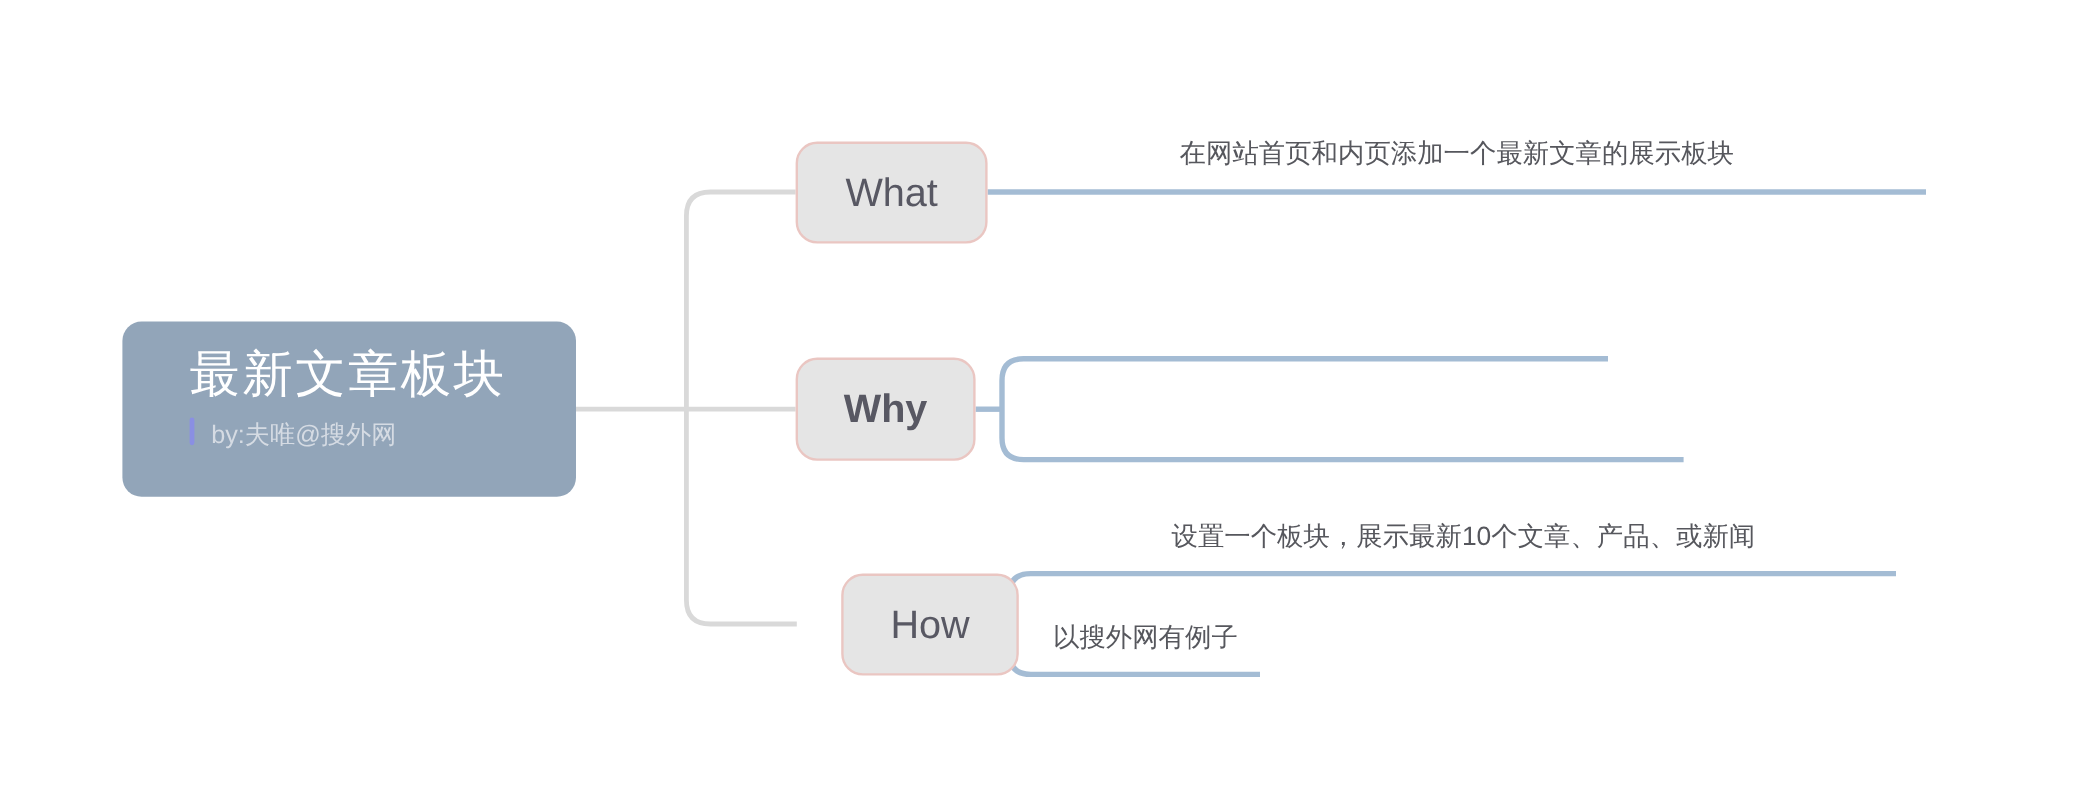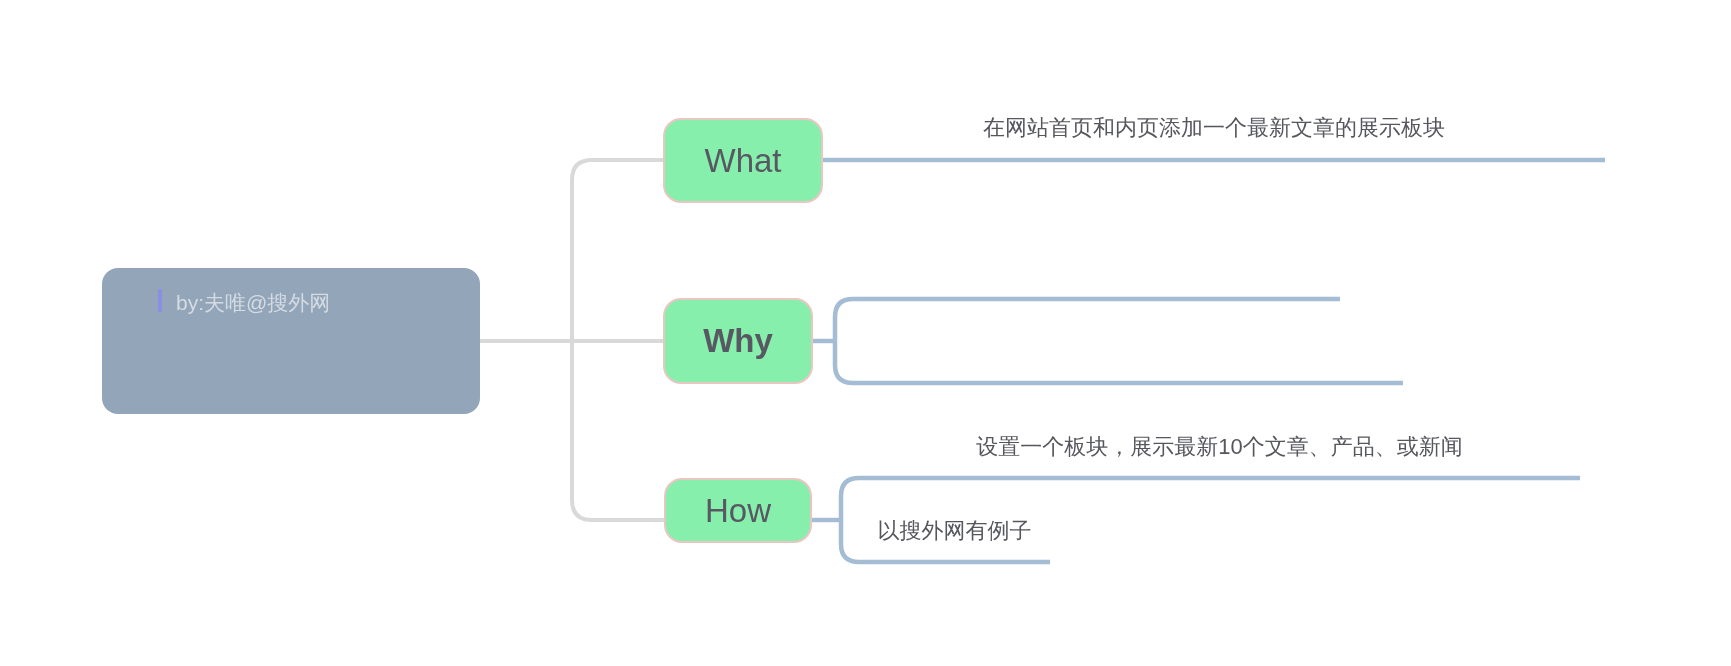--- a/index.html
+++ b/index.html
@@ -33,51 +33,52 @@
     cursor: default;
   }
   .root-title {
     color: #ffffff;
     font-size: 42px;
     line-height: 46px;
     letter-spacing: 2px;
     white-space: nowrap;
   }
   .root-subtitle-row {
+    margin-top: 13px;
     display: flex;
   }
   .accent-bar {
     width: 4px;
     height: 23px;
     border-radius: 2px;
     background: #8A8FE3;
     margin-right: 14px;
   }
   .root-subtitle {
     color: #D5DBE3;
     font-size: 21px;
     white-space: nowrap;
   }
   
   .branch-node {
     position: absolute;
-    background: #86efac;
+    background: #e5e5e5;
     border: 2px solid #EAC6C2;
     border-radius: 18px;
     box-sizing: border-box;
     display: flex;
     align-items: center;
     justify-content: center;
     color: #585863;
     font-size: 33px;
     white-space: nowrap;
   }
   .node-what { left: 663px; top: 118px; width: 160px; height: 85px; }
   .node-why  { left: 663px; top: 298px; width: 150px; height: 86px; font-weight: bold; }
-  .node-how  { left: 664px; top: 478px; width: 148px; height: 65px; }
+  .node-how  { left: 701px; top: 478px; width: 148px; height: 85px; }
   
   .leaf-label {
     position: absolute;
     display: flex;
     align-items: flex-end;
     justify-content: center;
     height: 36px;
     line-height: 36px;
     font-size: 22px;
     color: #56575D;
@@ -108,20 +109,21 @@
 
       <path d="M 813 341 H 835"></path>
       <path d="M 1340 299 H 853 Q 835 299 835 317 V 365 Q 835 383 853 383 H 1403"></path>
 
       <path d="M 812 520 H 841"></path>
       <path d="M 1580 478 H 859 Q 841 478 841 496 V 544 Q 841 562 859 562 H 1050"></path>
     </g>
   </svg>
 
   <div class="root-node">
+    <div class="root-title">最新文章板块</div>
     <div class="root-subtitle-row">
       <div class="accent-bar"></div>
       <div class="root-subtitle">by:夫唯@搜外网</div>
     </div>
   </div>
 
   <div class="branch-node node-what">
     <span>What</span>
   </div>
   <div class="branch-node node-why">

